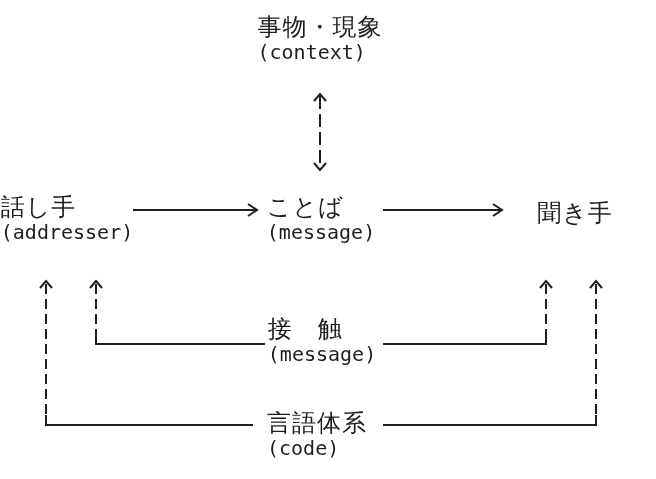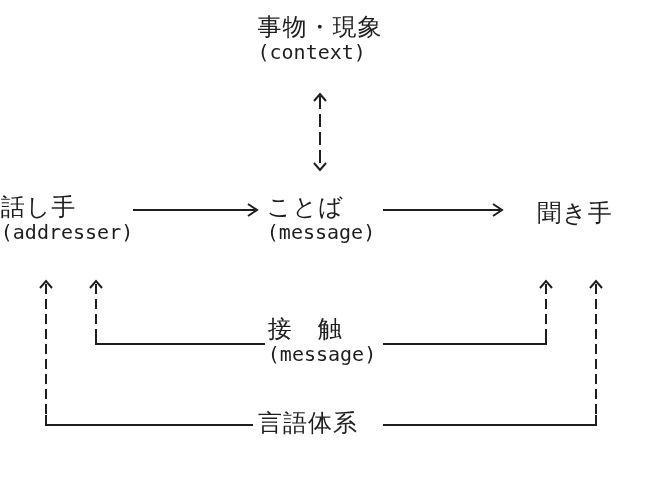--- a/index.html
+++ b/index.html
@@ -91,17 +91,18 @@
 
   <div class="node" style="left:575px; top:200px;">
     <div class="jp">聞き手</div>
   </div>
 
   <div class="node" style="left:322px; top:316px;">
     <div class="jp">接　触</div>
     <div class="en">(message)</div>
   </div>
 
-  <div class="node" style="left:308px; top:410px;">
+  <div class="node" style="left:317px; top:410px;">
     <div class="jp">言語体系</div>
+    <div class="en">(code)</div>
   </div>
 
 </div>
 
 </body></html>

